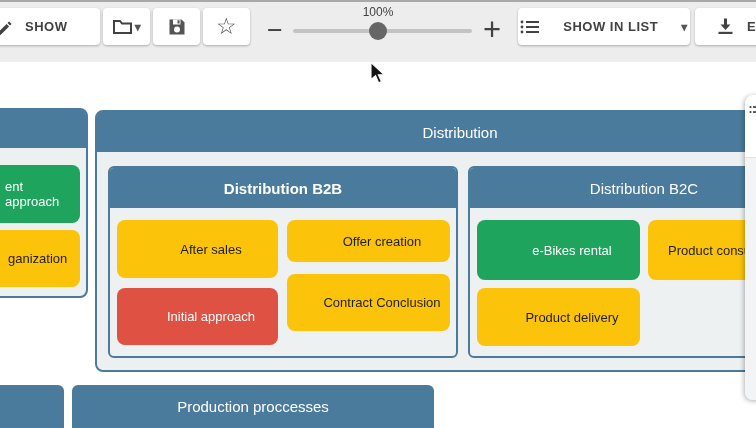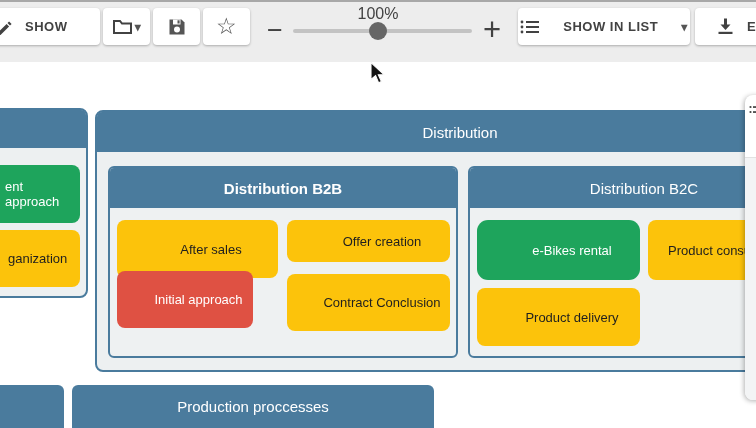--- a/index.html
+++ b/index.html
@@ -25,21 +25,21 @@
   .btn-star{left:203px;width:47px;font-size:23px;font-weight:normal;color:#555;}
   .btn-showlist{left:518px;width:172px;gap:23px;}
   .btn-export{left:695px;width:96px;justify-content:flex-start;padding-left:22px;gap:13px;}
   .caret{font-size:12px;color:#555;line-height:1;}
   .zoom-minus{left:261px;top:16px;width:28px;height:28px;font-size:27px;color:#424242;
     display:flex;align-items:center;justify-content:center;z-index:5;cursor:pointer;font-weight:normal;}
   .zoom-plus{left:477px;top:13px;width:30px;height:33px;font-size:31px;color:#424242;
     display:flex;align-items:center;justify-content:center;z-index:5;cursor:pointer;font-weight:normal;}
   .zoom-track{left:293px;top:29px;width:179px;height:4px;border-radius:2px;background:#c3c3c3;z-index:5;}
   .zoom-knob{left:369px;top:22px;width:18px;height:18px;border-radius:50%;background:#666;z-index:6;cursor:pointer;}
-  .zoom-label{left:350px;top:5px;width:56px;text-align:center;font-size:16px;color:#424242;z-index:5;}
+  .zoom-label{left:350px;top:5px;width:56px;text-align:center;font-size:12px;color:#424242;z-index:5;}
   
   .container{
     position:absolute;border:2px solid #4a7b9d;border-radius:8px;
     background:#edf0f1;box-sizing:border-box;z-index:2;
   }
   .container-header{
     position:absolute;left:0;top:0;right:0;background:#4a7b9d;color:#fff;
     border-radius:5px 5px 0 0;display:flex;align-items:center;justify-content:center;
     font-size:15px;
   }
@@ -157,33 +157,33 @@
   <div class="container-header" style="height:40px;border-radius:4px 4px 0 0;font-weight:bold;">
     <span>Distribution B2B</span>
   </div>
 </div>
 <div class="pbox pbox-yellow" style="left:117px;top:220px;width:161px;height:58px;z-index:4;">
   <span>After sales</span>
 </div>
 <div class="pbox pbox-yellow" style="left:287px;top:220px;width:163px;height:42px;z-index:4;">
   <span>Offer creation</span>
 </div>
-<div class="pbox pbox-red" style="left:117px;top:271px;width:136px;height:57px;z-index:4;">
+<div class="pbox pbox-red" style="left:117px;top:288px;width:161px;height:57px;z-index:4;">
   <span>Initial approach</span>
 </div>
 <div class="pbox pbox-yellow" style="left:287px;top:274px;width:163px;height:57px;z-index:4;">
   <span>Contract Conclusion</span>
 </div>
 
 <div class="container" style="left:468px;top:166px;width:352px;height:192px;background:#eef1f2;z-index:3;border-radius:6px;">
   <div class="container-header" style="height:40px;border-radius:4px 4px 0 0;">
     <span>Distribution B2C</span>
   </div>
 </div>
-<div class="pbox pbox-green" style="left:477px;top:220px;width:163px;height:60px;z-index:4;border-radius:11px;">
+<div class="pbox pbox-green" style="left:477px;top:220px;width:163px;height:60px;z-index:4;">
   <span>e-Bikes rental</span>
 </div>
 <div class="pbox pbox-yellow pbox-clipped-left" style="left:648px;top:220px;width:164px;height:60px;padding-left:20px;z-index:4;">
   <span>Product consu</span>
 </div>
 <div class="pbox pbox-yellow" style="left:477px;top:288px;width:163px;height:58px;z-index:4;">
   <span>Product delivery</span>
 </div>
 
 <div class="bluebar" style="left:-20px;top:385px;width:84px;height:55px;"></div>

